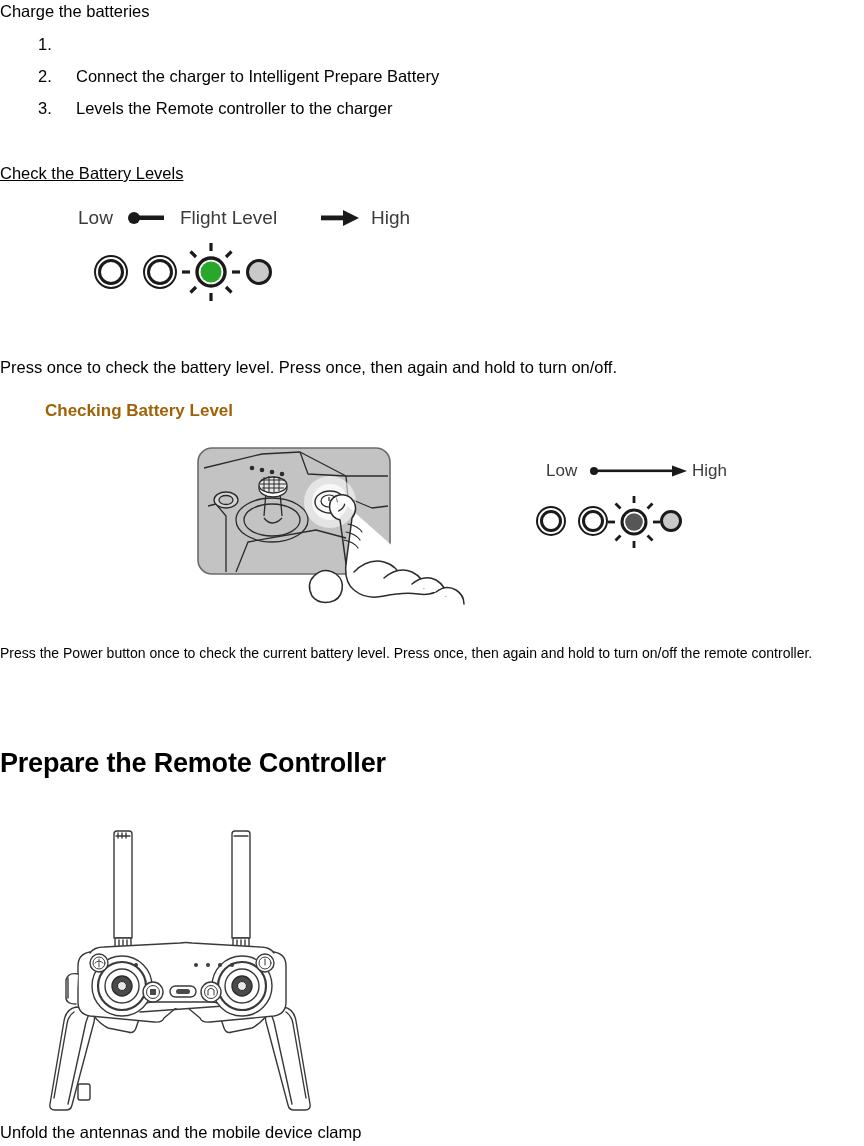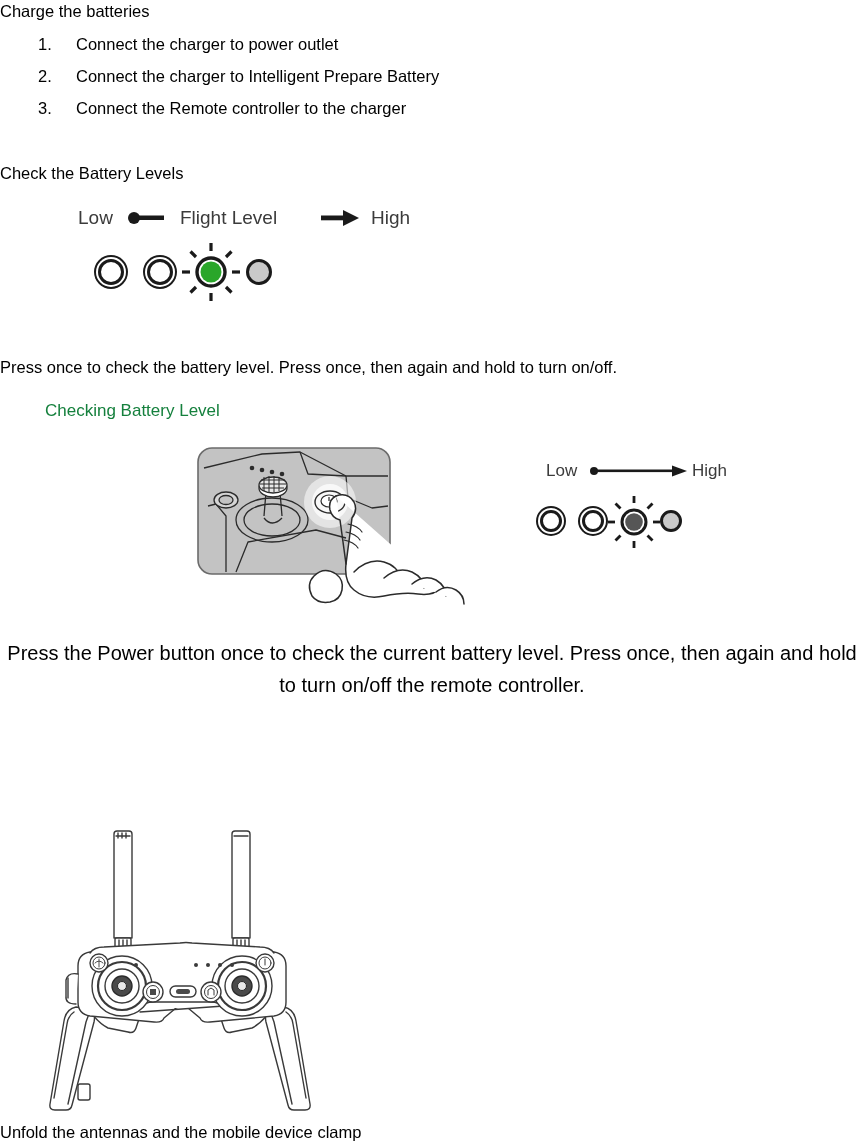--- a/index.html
+++ b/index.html
@@ -26,24 +26,23 @@
     position: absolute;
     font-family: "Liberation Sans", sans-serif;
     font-size: 16.5px;
     line-height: 32px;
     color: #000000;
     white-space: nowrap;
   }
   .para {
     position: absolute;
     font-family: "Liberation Sans", sans-serif;
-    font-size: 20px;
+    font-size: 14px;
     line-height: 32px;
     color: #000000;
-    text-align: center;
   }
   .heading-big {
     position: absolute;
     font-family: "Liberation Sans", sans-serif;
     font-size: 27px;
     font-weight: 700;
     letter-spacing: -0.2px;
     color: #000000;
     white-space: nowrap;
   }
@@ -111,55 +110,55 @@
   .led.filled-gray {
     border: 3px solid #1a1a1a;
     background: #c9c9c9;
   }
 
   
   .caption {
     position: absolute;
     font-family: "Liberation Sans", sans-serif;
     font-size: 17px;
-    color: #15803d;
+    color: #a16207;
     white-space: nowrap;
+    font-weight: bold;
   }
 
   
   .illus {
     position: absolute;
   }
   .illus svg {
     display: block;
   }
 </style>
 </head>
 <body>
 
 <div class="page">
 
   <div class="body-text" style="left:0px; top:-5px;">Charge the batteries</div>
 
   <div class="olist">
     <div class="olist-item">
       <span class="olist-num">1.</span>
-      <span class="olist-label">Connect the charger to power outlet</span>
     </div>
     <div class="olist-item">
       <span class="olist-num">2.</span>
       <span class="olist-label">Connect the charger to Intelligent Prepare Battery</span>
     </div>
     <div class="olist-item">
       <span class="olist-num">3.</span>
-      <span class="olist-label">Connect the Remote controller to the charger</span>
+      <span class="olist-label">Levels the Remote controller to the charger</span>
     </div>
   </div>
 
-  <div class="body-text" style="left:0px; top:157px;">Check the Battery Levels</div>
+  <div class="body-text" style="left:0px; top:157px;text-decoration:underline;">Check the Battery Levels</div>
 
   <div class="batt-graphic" style="left:48px; top:205px; width:350px; height:100px;">
 
     <div class="batt-row-labels">
       <span class="lbl-low" style="left:0px;">Low</span>
 
       <div class="arrow-short" style="left:48px; top:0px; width:46px;">
         <svg width="46" height="26" viewBox="0 0 46 26">
           <circle cx="8" cy="13" r="6" fill="#1a1a1a"></circle>
           <rect x="12" y="10.5" width="26" height="4.5" fill="#1a1a1a"></rect>
@@ -312,20 +311,21 @@
           <circle cx="26" cy="26" r="8.8" fill="#565656"></circle>
         </svg>
       </div>
 
       <div class="led filled-gray" style="left:144px; top:14px; width:22px; height:22px;"></div>
     </div>
   </div>
 
   <div class="para" style="left:0px; top:637px; width:864px;">Press the Power button once to check the current battery level. Press once, then again and hold to turn on/off the remote controller.</div>
 
+  <div class="heading-big" style="left:0px; top:748px;">Prepare the Remote Controller</div>
 
   <div class="illus" style="left:32px; top:826px;">
     <svg width="310" height="285" viewBox="0 0 310 285">
       <g fill="#ffffff" stroke="#3a3a3a" stroke-width="1.4" stroke-linejoin="round" stroke-linecap="round">
 
         <g>
           <path d="M82 8 q0 -3 3 -3 L97 5 q3 0 3 3 L100 112 L82 112 Z"></path>
           <path d="M84 10 L98 10"></path>
           <path d="M86 7 L86 12 M90 7 L90 12 M94 7 L94 12"></path>
 

